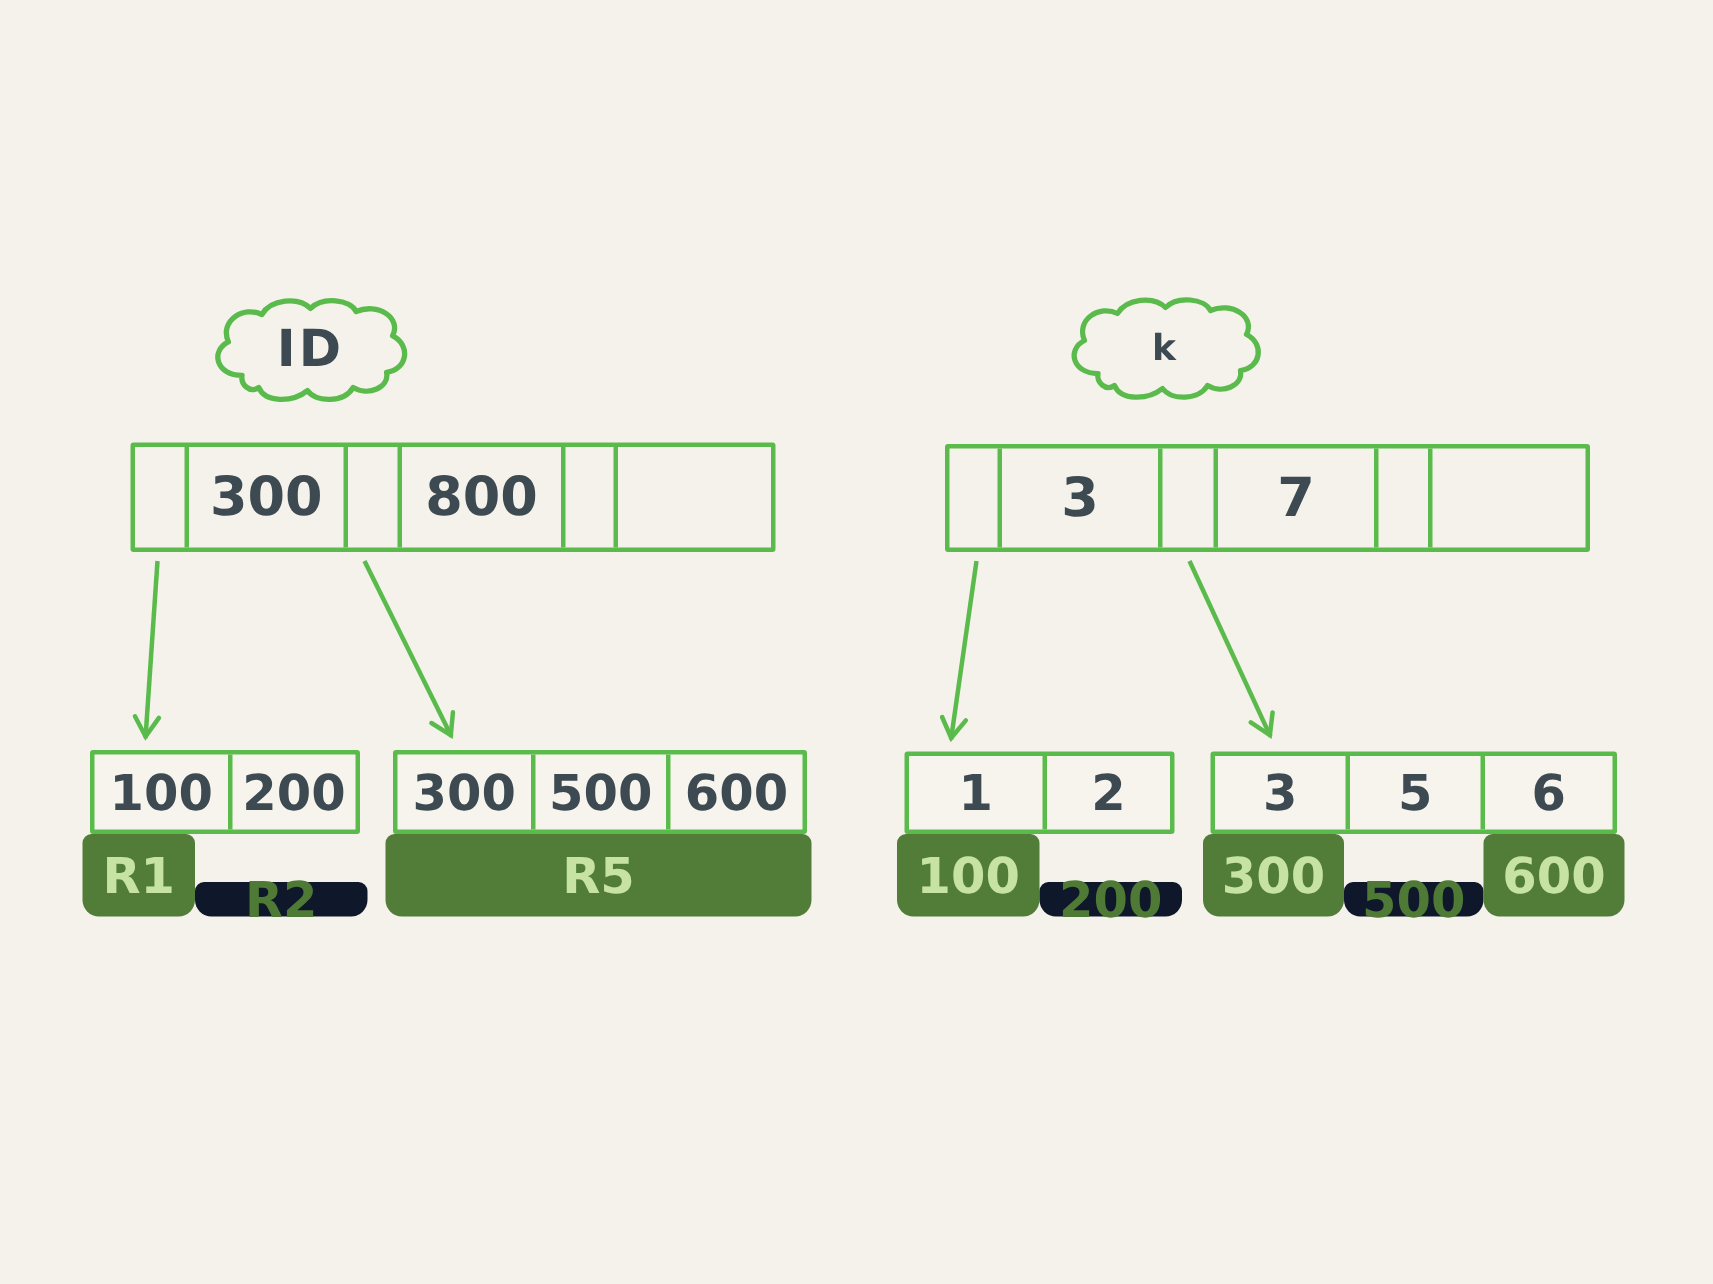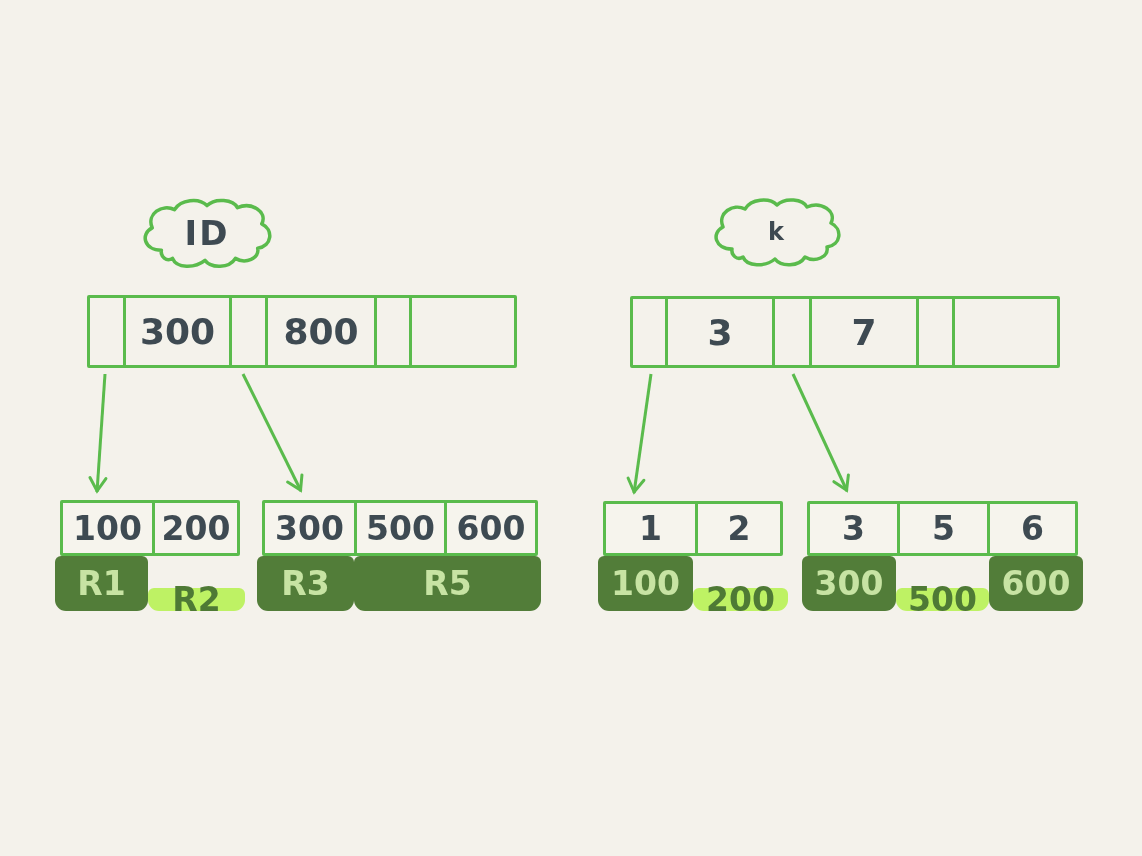--- a/index.html
+++ b/index.html
@@ -49,21 +49,21 @@
   .rec{
     display:flex;align-items:center;justify-content:center;
     font-size:33px;font-weight:600;
     box-sizing:border-box;
   }
   .rec.dark{
     background:#527d39;color:#c7e3a3;
     border-radius:6px 6px 11px 11px;
   }
   .rec.light{
-    background:#bef264;color:#4e7a35;
+    background:#0f172a;color:#4e7a35;
     border-radius:6px 6px 11px 11px;
     margin-top:32px;
   }
 </style>
 </head>
 <body>
 
 <div class="canvas">
 
   <svg class="overlay">
@@ -100,31 +100,30 @@
     <div class="cell" style="width:109px">800</div>
     <div class="cell" style="width:35px"></div>
     <div class="cell" style="flex:1"></div>
   </div>
 
   <div class="leaf" style="left:60px;top:500px;width:180px;height:56px">
     <div class="cell" style="width:92px">100</div>
     <div class="cell" style="flex:1">200</div>
   </div>
   <div class="recrow" style="left:55px;top:556px;width:190px;height:55px">
-    <div class="rec dark" style="width:93px">R1</div>
+    <div class="rec dark" style="width:75px">R1</div>
     <div class="rec light" style="flex:1">R2</div>
   </div>
 
   <div class="leaf" style="left:262px;top:500px;width:276px;height:56px">
     <div class="cell" style="width:92px">300</div>
     <div class="cell" style="width:90px">500</div>
     <div class="cell" style="flex:1">600</div>
   </div>
   <div class="recrow" style="left:257px;top:556px;width:284px;height:55px">
-    <div class="rec dark" style="width:97px">R3</div>
     <div class="rec dark" style="flex:1">R5</div>
   </div>
 
   <div class="cloud" style="left:706px;top:197px;width:142px;height:70px">
     <svg viewBox="0 0 140 70">
       <path d="M 25 52 C 8 52 4 36 16 30 C 10 16 26 6 38 12 C 44 2 62 0 70 8 C 78 0 96 2 100 10 C 114 4 130 14 124 26 C 136 32 134 48 120 50 C 122 60 108 66 98 60 C 92 70 74 70 68 62 C 58 70 40 70 36 60 C 30 64 24 58 25 52 Z" fill="none" stroke="#5abb4c" stroke-width="3.5" stroke-linejoin="round"></path>
     </svg>
     <div class="cloud-label small">k</div>
   </div>
 

